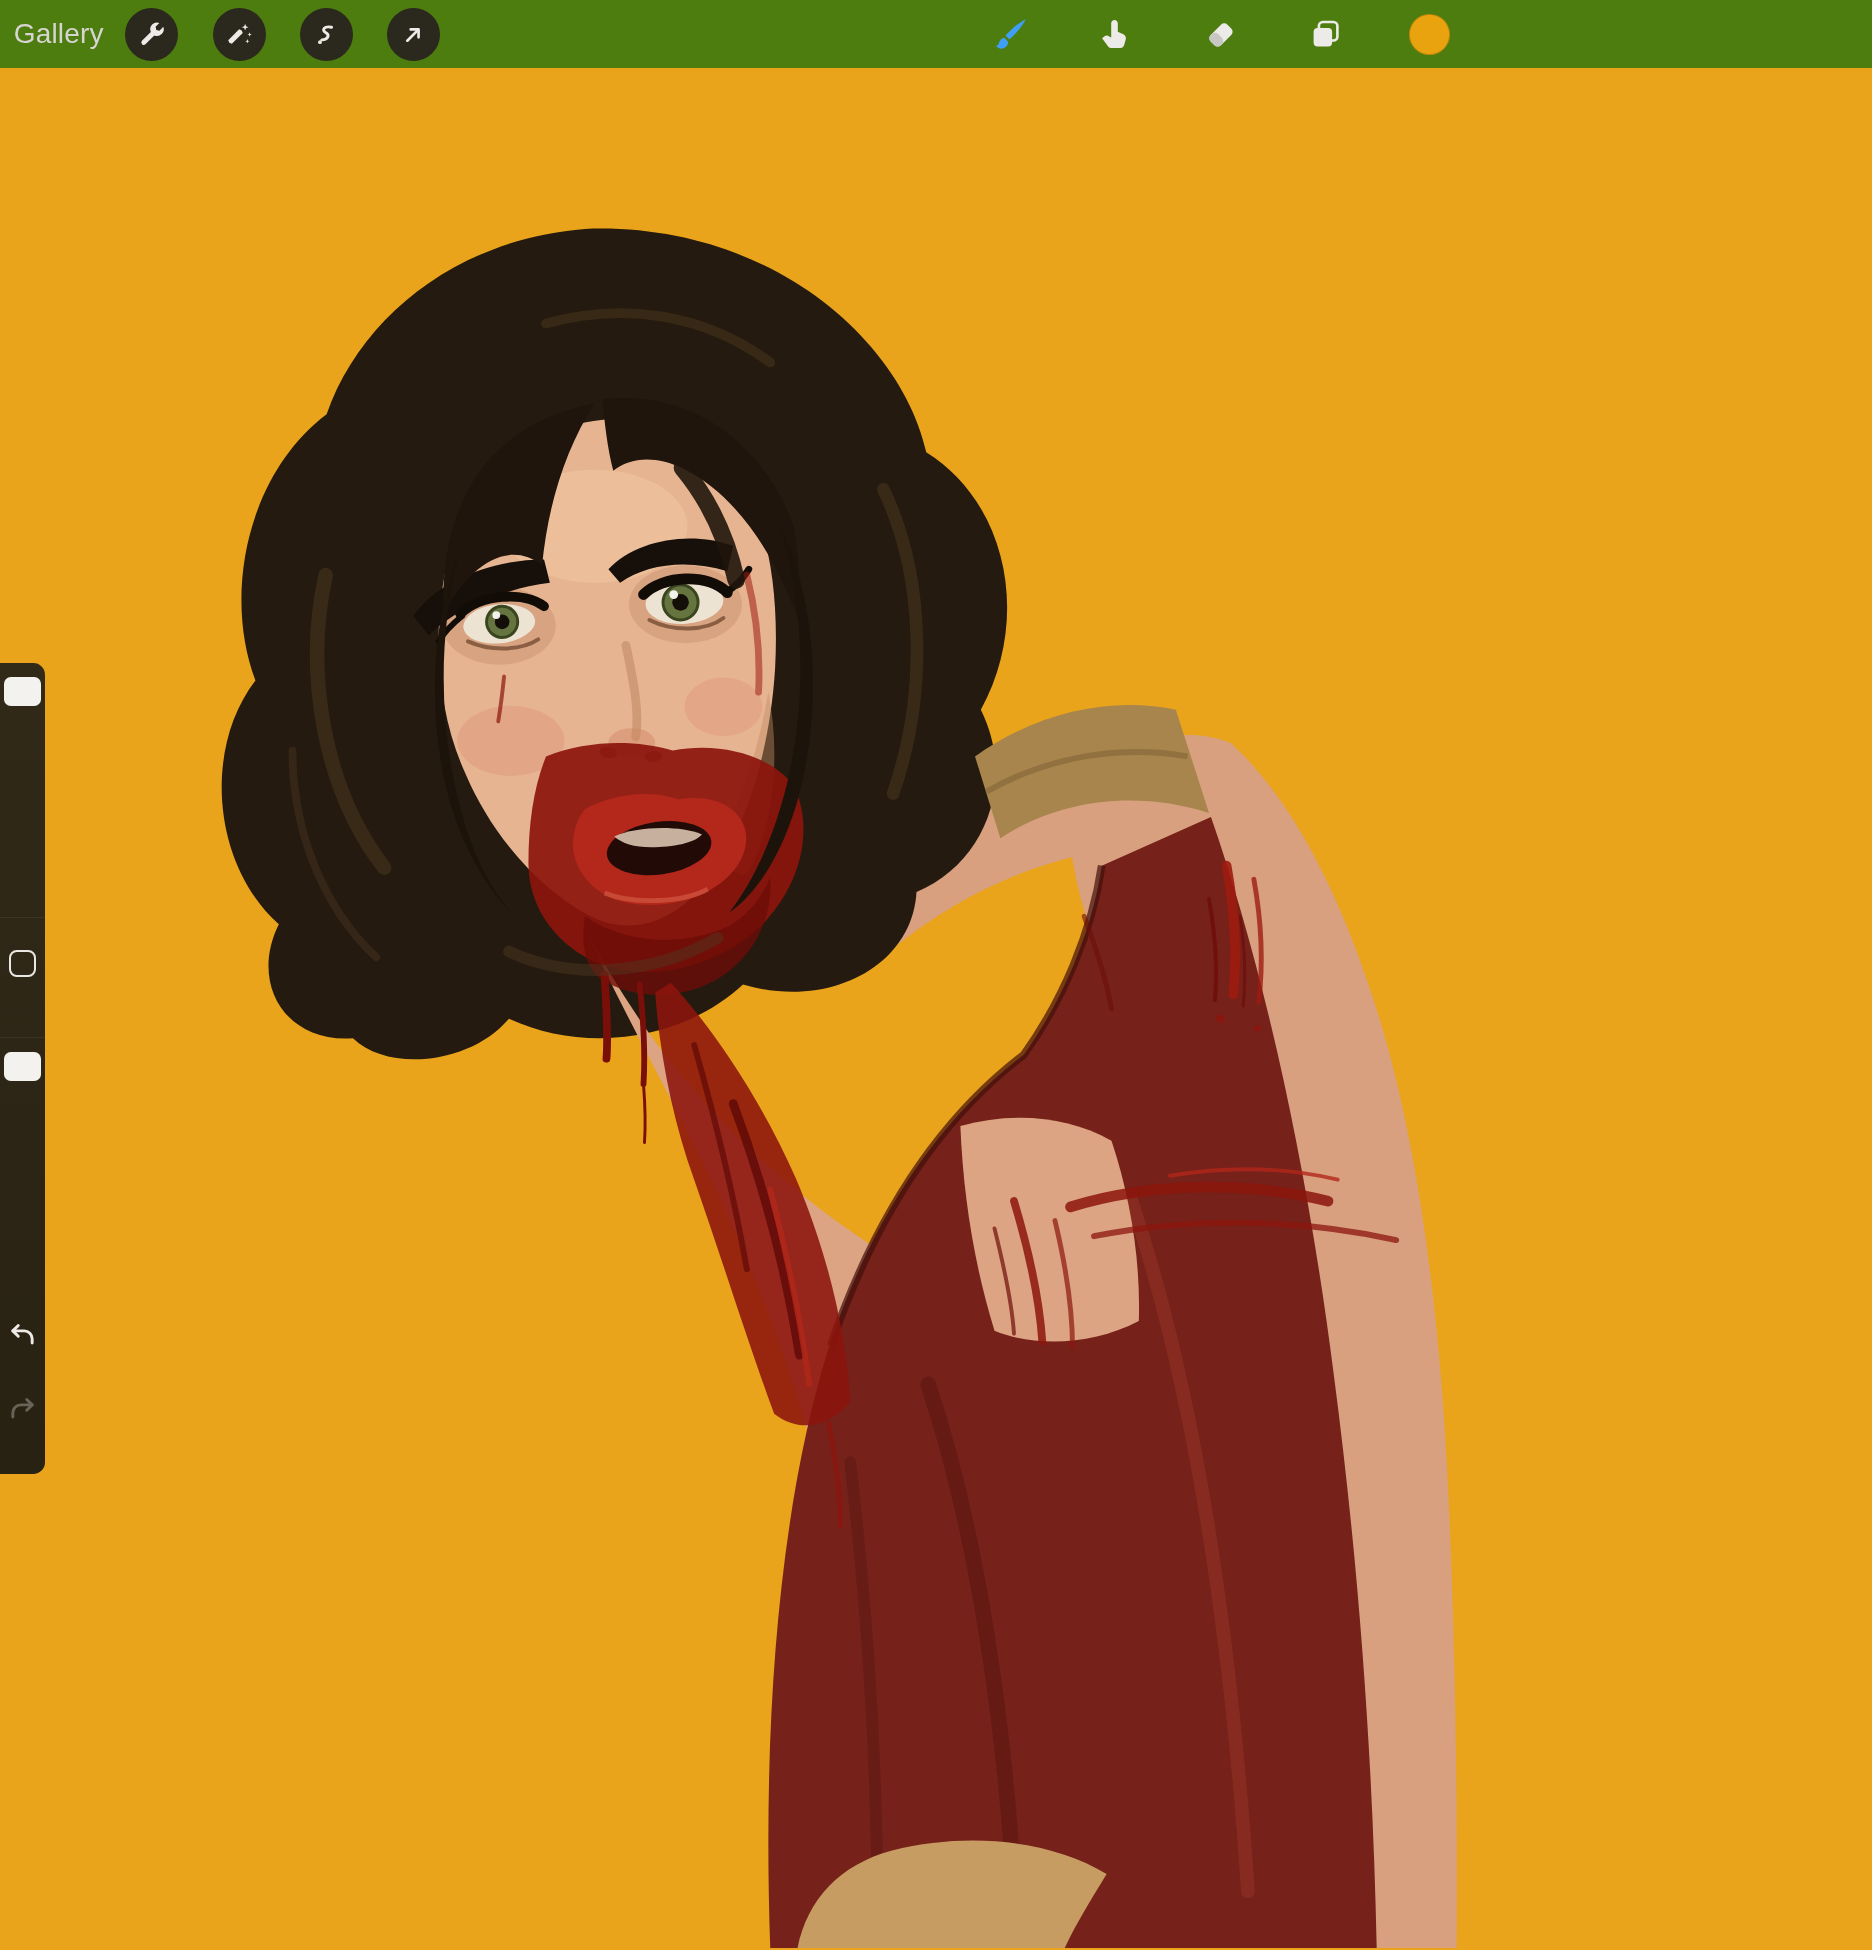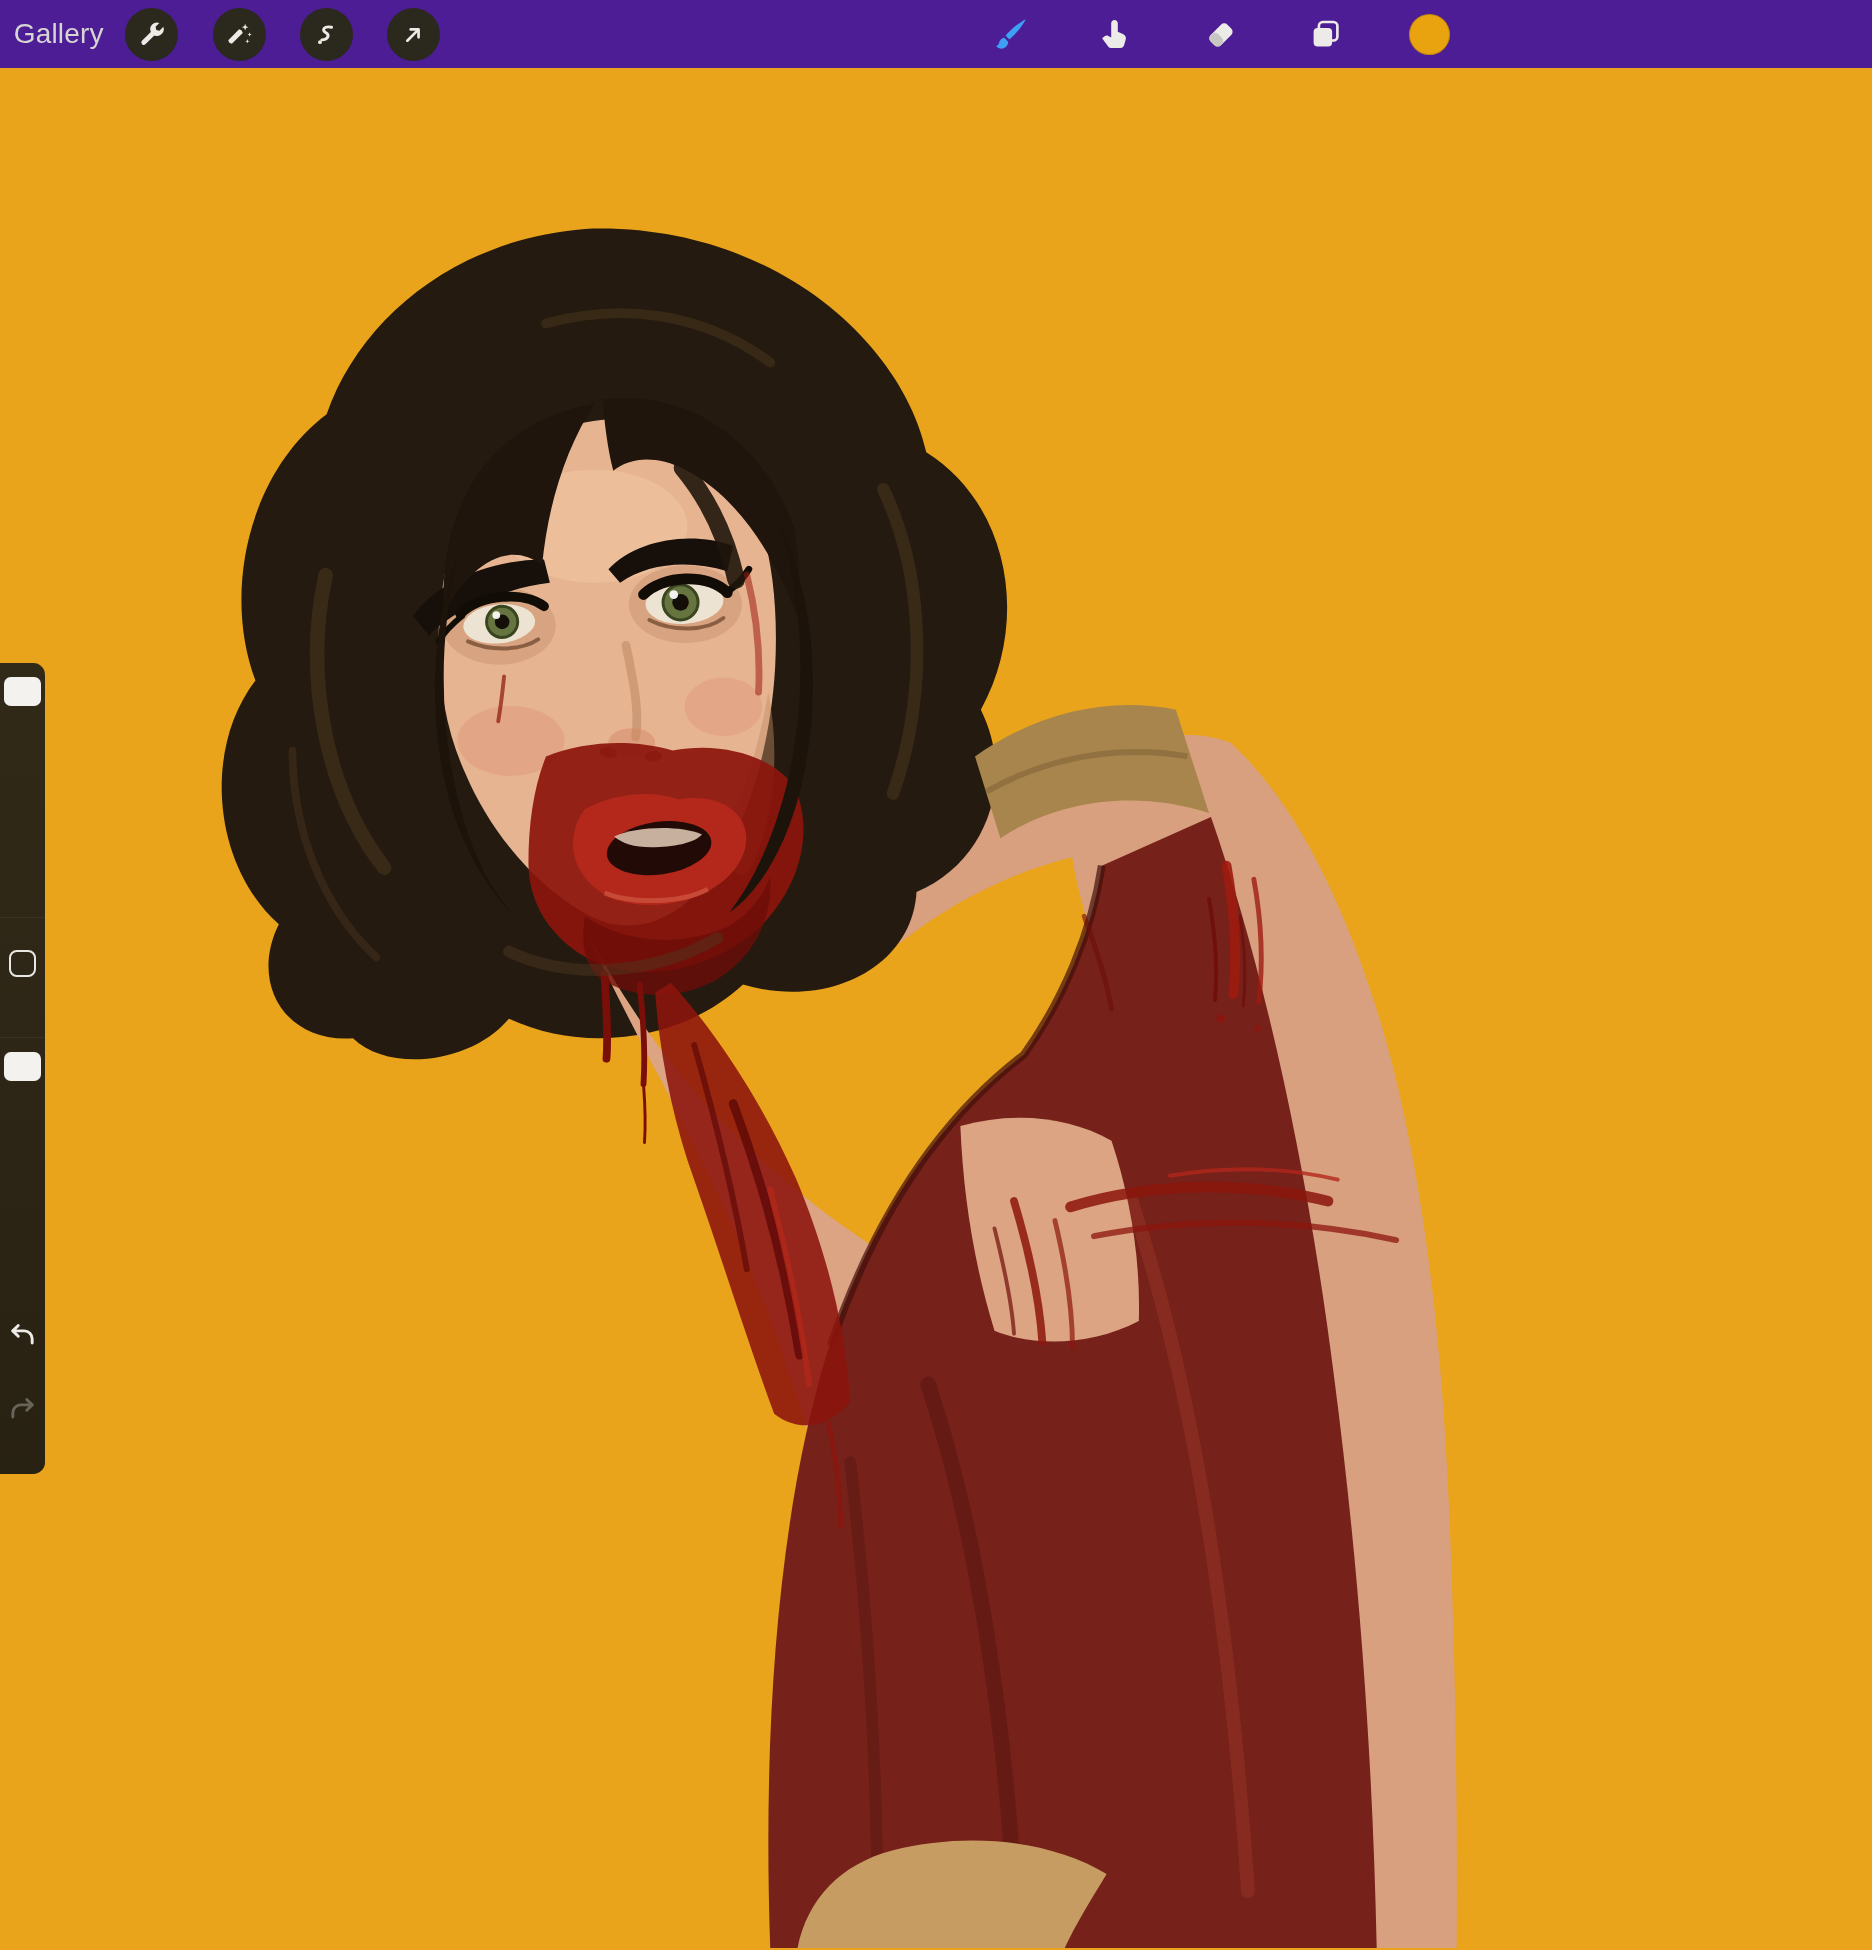--- a/index.html
+++ b/index.html
@@ -3,21 +3,21 @@
 <meta charset="utf-8">
 <style>
   html,body{margin:0;padding:0;}
   body{
     width:1872px;height:1950px;overflow:hidden;position:relative;
     background:#E9A41B;font-family:"Liberation Sans",sans-serif;
   }
   button{border:none;padding:0;margin:0;background:none;cursor:pointer;font-family:inherit;}
 
   
-  .topbar{position:absolute;top:0;left:0;width:1872px;height:68px;background:#4c1d95;z-index:10;}
+  .topbar{position:absolute;top:0;left:0;width:1872px;height:68px;background:#4d7c0f;z-index:10;}
   .gallery-button{position:absolute;left:13.7px;top:0;height:68px;display:flex;align-items:center;
     font-size:28px;color:#D7D5D1;letter-spacing:0.2px;}
   .tool-circle{position:absolute;top:7.8px;width:53px;height:53px;border-radius:50%;
     background:#2B281D;display:flex;align-items:center;justify-content:center;}
   .t-actions{left:125px}.t-adjust{left:213px}.t-select{left:300px}.t-transform{left:387px}
   .right-tool{position:absolute;top:12.7px;width:43px;height:43px;display:flex;align-items:center;justify-content:center;}
   .t-paint{left:989px}.t-smudge{left:1093px}.t-erase{left:1199px}.t-layers{left:1304px}.t-color{left:1408px}
 
   
   .sidebar{position:absolute;left:0;top:663px;width:45px;height:811px;z-index:9;

